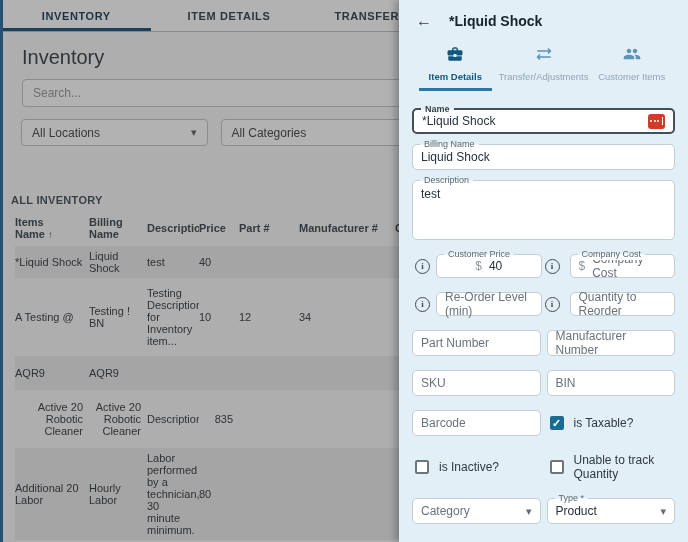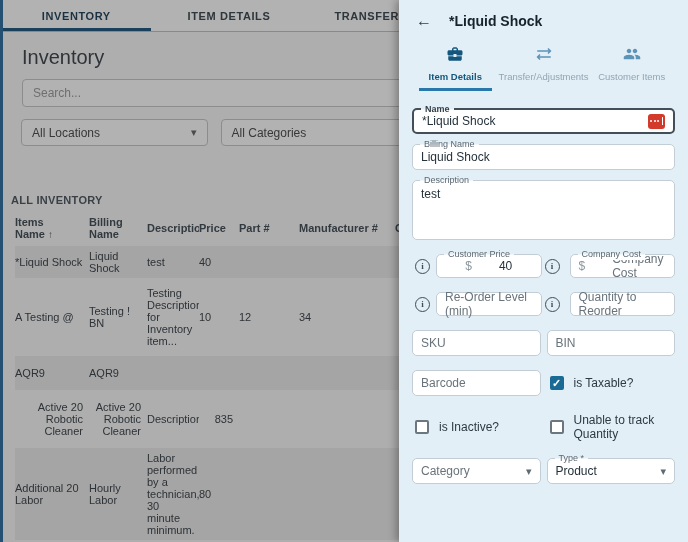--- a/index.html
+++ b/index.html
@@ -46,21 +46,21 @@
   .dtabs{display:flex;margin-top:6px;}
   .dtab{flex:1;display:flex;flex-direction:column;align-items:center;padding:6px 0 9px 0;position:relative;cursor:pointer;}
   .dtab svg{width:18px;height:18px;}
   .dtab .dlabel{font-size:9.5px;margin-top:4px;color:#90a5b3;}
   .dtab.active .dlabel{color:#14577e;font-weight:bold;}
   .dtab.active svg{color:#14577e;}
   .dtab svg{color:#5e93b8;}
   .dtab.active::after{content:"";position:absolute;left:7px;right:7px;bottom:0;height:3px;background:#2878aa;}
   
   .field{position:relative;background:#fff;border:1px solid #c2cdd5;border-radius:5px;height:26px;
-       display:flex;align-items:center;padding:8px 8px;font-size:12px;color:#25323b;box-sizing:border-box;gap:20px;}
+       display:flex;align-items:center;padding:8px 8px;font-size:12px;color:#25323b;box-sizing:border-box;}
   .field.focused{border:2px solid #424f59;}
   .flabel{position:absolute;top:-6px;left:7px;font-size:9px;color:#5c6870;padding:0 4px;
        background:linear-gradient(#e3eff7 47%,#ffffff 53%);line-height:11px;white-space:nowrap;}
   .field.focused .flabel{color:#333e46;font-weight:bold;}
   .ph{color:#68737b;}
   .pfx{color:#8b979e;margin-right:7px;}
   .txtarea{height:60px;align-items:flex-start;padding-top:6px;}
   .m-name{margin-top:17px;} .m10{margin-top:10px;}
   .row-info{display:grid;grid-template-columns:24px 1fr 28px 1fr;align-items:center;margin-top:14px;}
   .row-info .field{height:24px;justify-content:center;}
@@ -255,20 +255,28 @@
     <span class="info-icon">i</span>
     <div class="field">
       <span class="ph">Re-Order Level (min)</span>
     </div>
     <span class="info-icon">i</span>
     <div class="field">
       <span class="ph">Quantity to Reorder</span>
     </div>
   </div>
 
+  <div class="row2">
+    <div class="field">
+      <span class="ph">Part Number</span>
+    </div>
+    <div class="field">
+      <span class="ph">Manufacturer Number</span>
+    </div>
+  </div>
 
   <div class="row2">
     <div class="field">
       <span class="ph">SKU</span>
     </div>
     <div class="field">
       <span class="ph">BIN</span>
     </div>
   </div>
 

